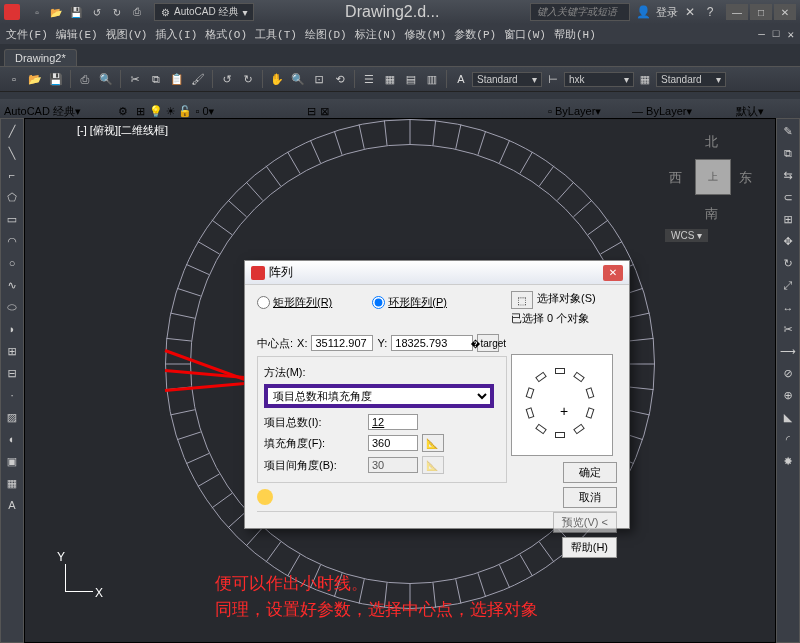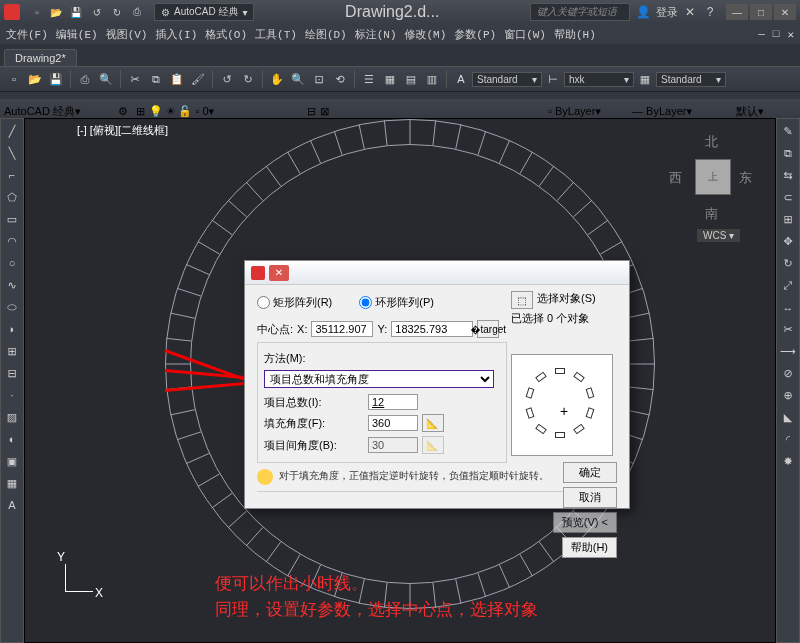--- a/index.html
+++ b/index.html
@@ -32,41 +32,41 @@
 
 .main { position: absolute; top: 118px; left: 0; right: 0; bottom: 0; display: flex; }
 .left-tools, .right-tools { width: 24px; background: #3a3e46; border: 1px solid #555; display: flex; flex-direction: column; align-items: center; padding: 2px 0; gap: 2px; }
 .left-tools .t, .right-tools .t { width: 20px; height: 20px; display: flex; align-items: center; justify-content: center; font-size: 11px; color: #ccc; }
 
 .canvas { flex: 1; background: #27292e; position: relative; overflow: hidden; border: 1px solid #000; }
 .viewport-label { position: absolute; top: 4px; left: 8px; color: #fff; font-size: 11px; margin-left: 44px; }
 .navcube { position: absolute; top: 10px; right: 20px; width: 90px; height: 120px; }
 .navcube .dir { position: absolute; color: #888; font-size: 13px; }
 .navcube .cube { position: absolute; left: 30px; top: 30px; width: 36px; height: 36px; background: #aaa; border: 1px solid #666; display: flex; align-items: center; justify-content: center; color: #555; font-size: 10px; }
-.navcube .wcs { position: absolute; left: 0; top: 100px; background: rgba(80,80,80,0.6); color: #ccc; padding: 1px 6px; font-size: 10px; margin-left: 32px; }
+.navcube .wcs { position: absolute; left: 0; top: 100px; background: rgba(80,80,80,0.6); color: #ccc; padding: 1px 6px; font-size: 10px; }
 
 .clock-circle { position: absolute; border: 1px solid #a0a0b0; border-radius: 50%; }
 .arrow-line { position: absolute; background: #e00; transform-origin: left center; }
 .caption { position: absolute; left: 190px; bottom: 20px; color: #ff2a2a; font-size: 17px; line-height: 1.5; font-family: SimSun, serif; }
 .ucs { position: absolute; left: 30px; bottom: 30px; color: #fff; font-size: 12px; }
 .ucs-y { position: absolute; left: 40px; bottom: 50px; width: 1px; height: 28px; background: #fff; }
 .ucs-x { position: absolute; left: 40px; bottom: 50px; width: 28px; height: 1px; background: #fff; }
 
 .dialog { position: absolute; left: 244px; top: 260px; width: 386px; background: #f0f0f0; border: 1px solid #888; box-shadow: 4px 4px 10px rgba(0,0,0,0.5); font-size: 11px; color: #000; }
 .dialog .dlg-title { height: 24px; background: linear-gradient(#fff,#e4e8f0); display: flex; align-items: center; padding: 0 6px; border-bottom: 1px solid #ccc; }
 .dialog .dlg-title .ico { width: 14px; height: 14px; background: #d33; border-radius: 2px; margin-right: 4px; }
 .dialog .dlg-title .txt { flex: 1; font-size: 12px; }
 .dialog .dlg-title .close { width: 20px; height: 16px; background: #d9534f; color: #fff; display: flex; align-items: center; justify-content: center; border-radius: 2px; font-size: 10px; }
 .dialog .body { padding: 10px 12px; position: relative; }
-.dialog .radios { display: flex; gap: 27px; margin-bottom: 10px; }
+.dialog .radios { display: flex; gap: 40px; margin-bottom: 24px; text-decoration: underline; }
 .dialog .radios label { display: flex; align-items: center; gap: 3px; }
 .dialog .row { display: flex; align-items: center; margin: 4px 0; gap: 4px; }
 .dialog .row label { white-space: nowrap; }
 .dialog input[type=text] { border: 1px solid #999; padding: 1px 3px; font-size: 11px; background: #fff; }
-.dialog select { border: 1px solid #4c1d95; font-size: 11px; background: #fff; padding: 1px; }
+.dialog select { border: 4px solid #4c1d95; font-size: 11px; background: #fff; padding: 1px; }
 .dialog .minibtn { width: 22px; height: 18px; border: 1px solid #999; background: #eee; display: inline-flex; align-items: center; justify-content: center; font-size: 10px; }
 .dialog .tip { display: flex; gap: 6px; margin-top: 6px; font-size: 10px; color: #333; }
 .dialog .tip .bulb { width: 16px; height: 16px; background: #ffd24d; border-radius: 50%; flex-shrink: 0; }
 .dialog .footer { display: flex; align-items: center; padding: 4px 0 0; }
 .dialog .btn { border: 1px solid #999; background: #eee; padding: 2px 8px; min-width: 54px; text-align: center; }
 .dialog .right-col { position: absolute; right: 12px; top: 6px; width: 106px; }
 .dialog .preview { width: 102px; height: 102px; border: 1px solid #999; background: #fff; margin-top: 28px; position: relative; }
 .dialog .btncol { display: flex; flex-direction: column; gap: 4px; margin-top: 6px; align-items: flex-end; }
 .prev-item { position: absolute; width: 10px; height: 6px; border: 1px solid #333; background: #fff; }
 
@@ -322,20 +322,21 @@
     <div class="t">⊕</div>
     <div class="t">◣</div>
     <div class="t">◜</div>
     <div class="t">✸</div>
   </div>
 </div>
 
 <div class="dialog">
   <div class="dlg-title">
     <div class="ico"></div>
+    <div class="txt">阵列</div>
     <div class="close">✕</div>
   </div>
   <div class="body">
     <div class="radios">
       <label>
           <input type="radio" style="">
           <span>矩形阵列(R)</span>
         </label>
       <label>
           <input type="radio" checked="" style="">
@@ -365,23 +366,20 @@
         <span class="minibtn">📐</span>
       </div>
       <div class="row">
         <label style="width:100px">项目间角度(B):</label>
         <input type="text" style="width: 50px; background: rgb(238, 238, 238);" disabled="" value="30">
         <span class="minibtn" style="opacity:.5">📐</span>
       </div>
     </div>
     <div class="tip">
       <div class="bulb"></div>
-      <div>
-          <div>对于填充角度，正值指定逆时针旋转，负值指定顺时针旋转。</div>
-        </div>
     </div>
     <div style="height:1px;background:#ccc;margin:6px 0"></div>
 
     <div class="right-col">
       <div style="display:flex;gap:4px">
         <span class="minibtn">⬚</span>
         <span>选择对象(S)</span>
       </div>
       <div style="margin-top:2px">已选择 0 个对象</div>
       <div class="preview">

